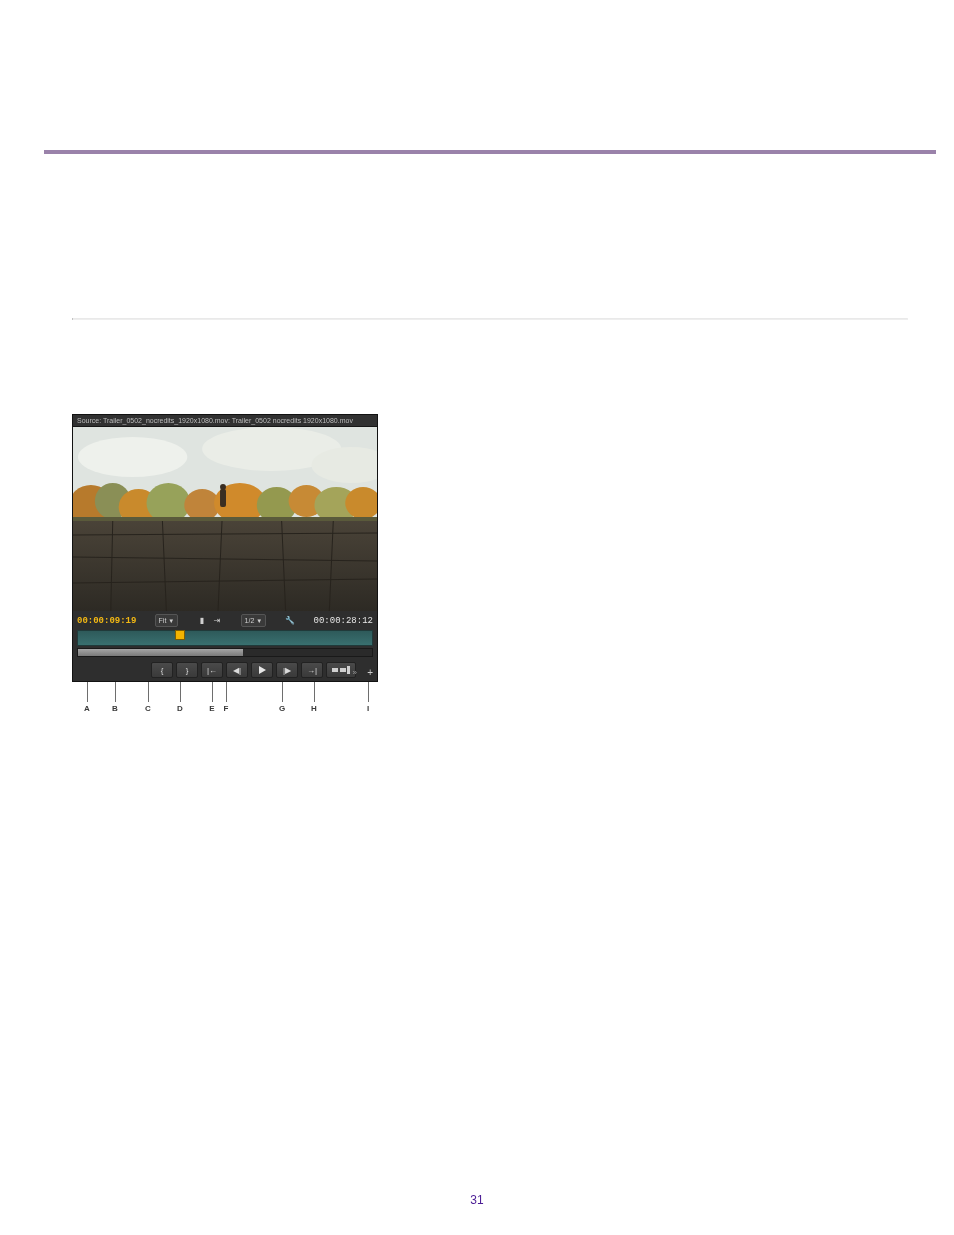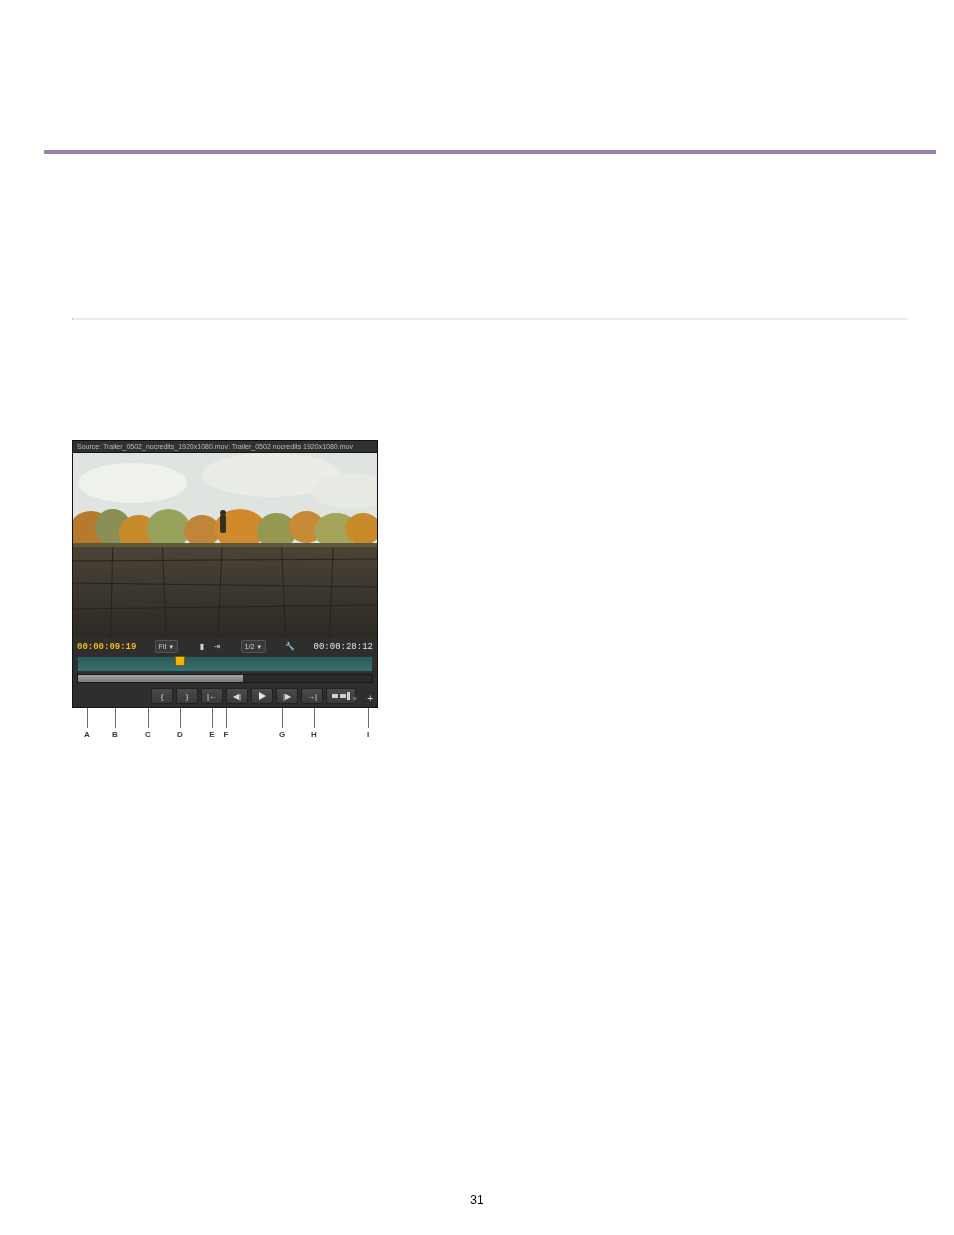--- a/index.html
+++ b/index.html
@@ -27,21 +27,21 @@
     position: absolute;
     left: 72px;
     right: 46px;
     top: 318px;
   }
   .inner-rule {
     border-top: 1px solid #e9e9e9;
     margin: 0;
   }
   .figure-wrap {
-    margin-top: 120px;
+    margin-top: 94px;
     width: 307px;
   }
   .monitor {
     width: 306px;
     box-sizing: border-box;
     background: #2e2e2e;
     border: 1px solid #121212;
   }
   .monitor-title {
     background: #313131;
@@ -180,21 +180,21 @@
     color: #3a3a3a;
     font-family: Arial, sans-serif;
   }
   .page-number {
     position: absolute;
     left: 0;
     right: 0;
     bottom: 28px;
     text-align: center;
     font-size: 12px;
-    color: #000000;
+    color: #4c1d95;
   }
 </style>
 </head>
 <body>
 
 <div class="page">
   <div class="top-rule"></div>
 
   <div class="content">
     <hr class="inner-rule">

